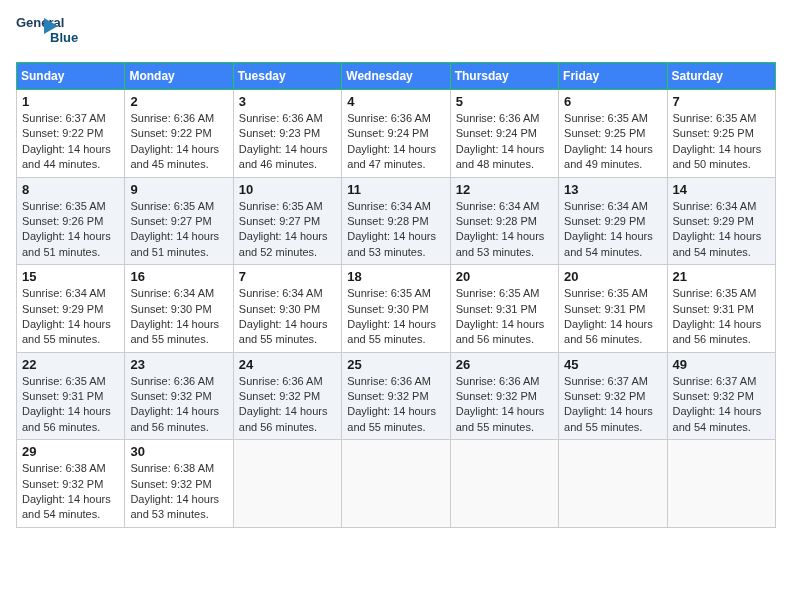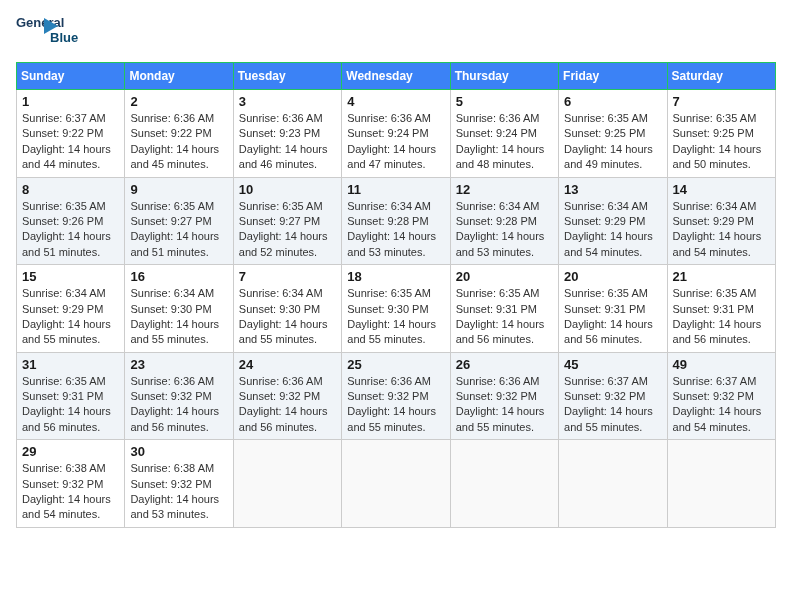--- a/index.html
+++ b/index.html
@@ -277,21 +277,21 @@
           <span class="day-number">21</span>
           <div class="day-info">
             Sunrise: 6:35 AM<br>
             Sunset: 9:31 PM<br>
             Daylight: 14 hours and 56 minutes.
           </div>
         </td>
       </tr>
       <tr>
         <td>
-          <span class="day-number">31</span>
+          <span class="day-number">22</span>
           <div class="day-info">
             Sunrise: 6:35 AM<br>
             Sunset: 9:31 PM<br>
             Daylight: 14 hours and 56 minutes.
           </div>
         </td>
         <td>
           <span class="day-number">23</span>
           <div class="day-info">
             Sunrise: 6:36 AM<br>

